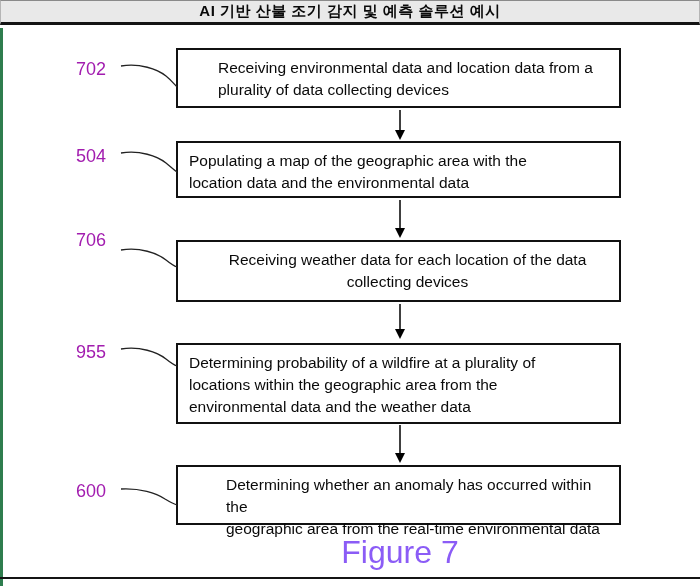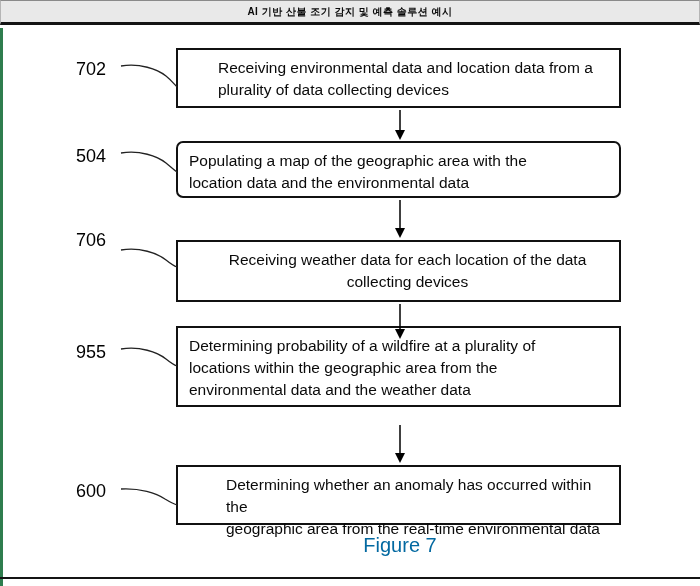--- a/index.html
+++ b/index.html
@@ -27,21 +27,21 @@
     border-top: 1px solid #8a8a8a;
     border-left: 1px solid #b5b5b5;
     border-right: 1px solid #b5b5b5;
     border-bottom: 3px solid #141414;
     box-sizing: border-box;
     display: flex;
     align-items: center;
     justify-content: center;
   }
   .title-bar span {
-    font-size: 10px;
+    font-size: 15px;
     font-weight: bold;
     color: #0a0a0a;
     letter-spacing: 0.5px;
   }
   
   .accent-strip {
     position: absolute;
     left: 0; top: 28px;
     width: 3px;
     height: 558px;
@@ -69,40 +69,40 @@
     padding: 7px 11px;
     white-space: pre-line;
   }
   .flow-box.center { text-align: center; padding-left: 29px; }
   
   .ref-label {
     position: absolute;
     left: 76px;
     width: 44px;
     font-size: 18px;
-    color: #000000;
+    color: #a21caf;
     text-align: left;
   }
   
   .overlay {
     position: absolute;
     left: 0; top: 0;
     width: 700px;
     height: 586px;
     pointer-events: none;
   }
   
   .fig-caption {
     position: absolute;
     left: 110px;
     top: 534px;
     width: 580px;
     text-align: center;
-    font-size: 20px;
-    color: #0369a1;
+    font-size: 32px;
+    color: #8b5cf6;
   }
 </style>
 </head>
 <body>
 
 <div id="stage">
 
   <div class="title-bar">
     <span>AI 기반 산불 조기 감지 및 예측 솔루션 예시</span>
   </div>
@@ -112,25 +112,25 @@
   <div class="bottom-rule"></div>
 
   <span class="ref-label" style="top:59px;">702</span>
   <span class="ref-label" style="top:146px;">504</span>
   <span class="ref-label" style="top:230px;">706</span>
   <span class="ref-label" style="top:342px;">955</span>
   <span class="ref-label" style="top:481px;">600</span>
 
   <div class="flow-box" style="top:48px;  height:60px;padding-left:40px;">Receiving environmental data and location data from a
 plurality of data collecting devices</div>
-  <div class="flow-box" style="top:141px; height:57px;border-radius:7px;">Populating a map of the geographic area with the
+  <div class="flow-box" style="top:141px; height:57px;">Populating a map of the geographic area with the
 location data and the environmental data</div>
   <div class="flow-box center" style="top:240px; height:62px;">Receiving weather data for each location of the data
 collecting devices</div>
-  <div class="flow-box" style="top:326px; height:81px;">Determining probability of a wildfire at a plurality of
+  <div class="flow-box" style="top:343px; height:81px;">Determining probability of a wildfire at a plurality of
 locations within the geographic area from the
 environmental data and the weather data</div>
   <div class="flow-box" style="top:465px; height:60px;padding-left:48px;">Determining whether an anomaly has occurred within the
 geographic area from the real-time environmental data</div>
 
   <svg class="overlay" viewBox="0 0 700 586" xmlns="http://www.w3.org/2000/svg">
 
     <g stroke="#222222" stroke-width="1.3" fill="none">
       <path d="M121,66 C140,63 157,69 166,76 C171,80 174,84 177,87"></path>
       <path d="M121,153 C140,150 157,156 166,163 C171,167 174,170 177,172"></path>

